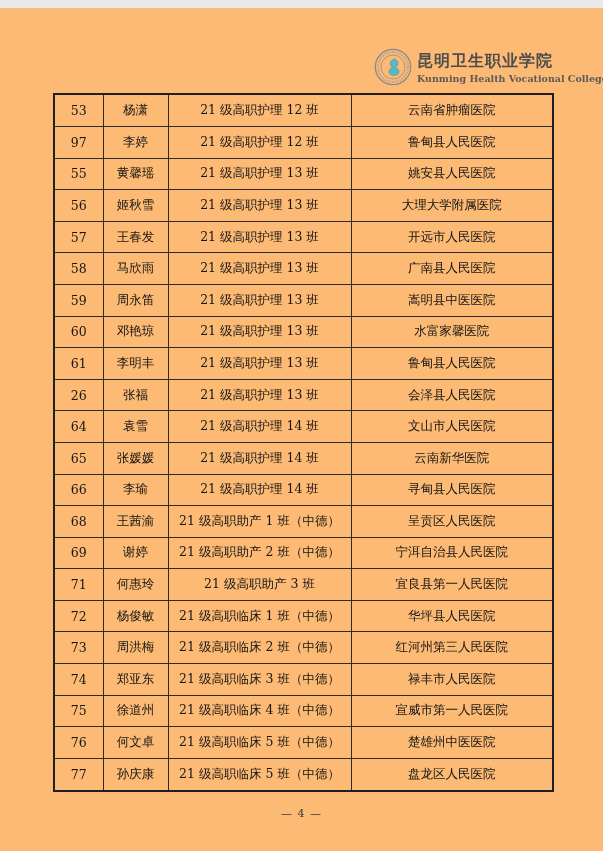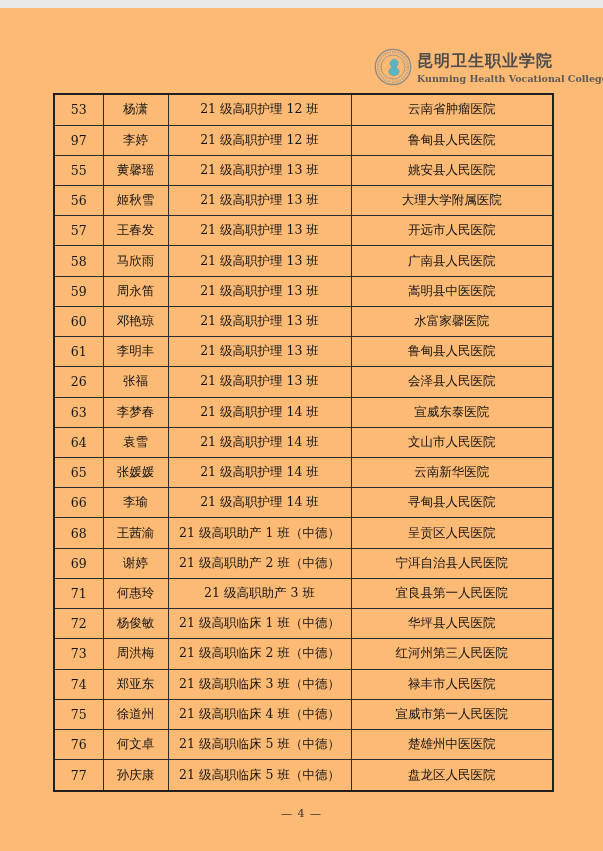--- a/index.html
+++ b/index.html
@@ -126,26 +126,20 @@
           <td>21 级高职护理 13 班</td>
           <td>鲁甸县人民医院</td>
         </tr>
         <tr>
           <td>26</td>
           <td>张福</td>
           <td>21 级高职护理 13 班</td>
           <td>会泽县人民医院</td>
         </tr>
         <tr>
-          <td>63</td>
-          <td>李梦春</td>
-          <td>21 级高职护理 14 班</td>
-          <td>宣威东泰医院</td>
-        </tr>
-        <tr>
           <td>64</td>
           <td>袁雪</td>
           <td>21 级高职护理 14 班</td>
           <td>文山市人民医院</td>
         </tr>
         <tr>
           <td>65</td>
           <td>张媛媛</td>
           <td>21 级高职护理 14 班</td>
           <td>云南新华医院</td>

